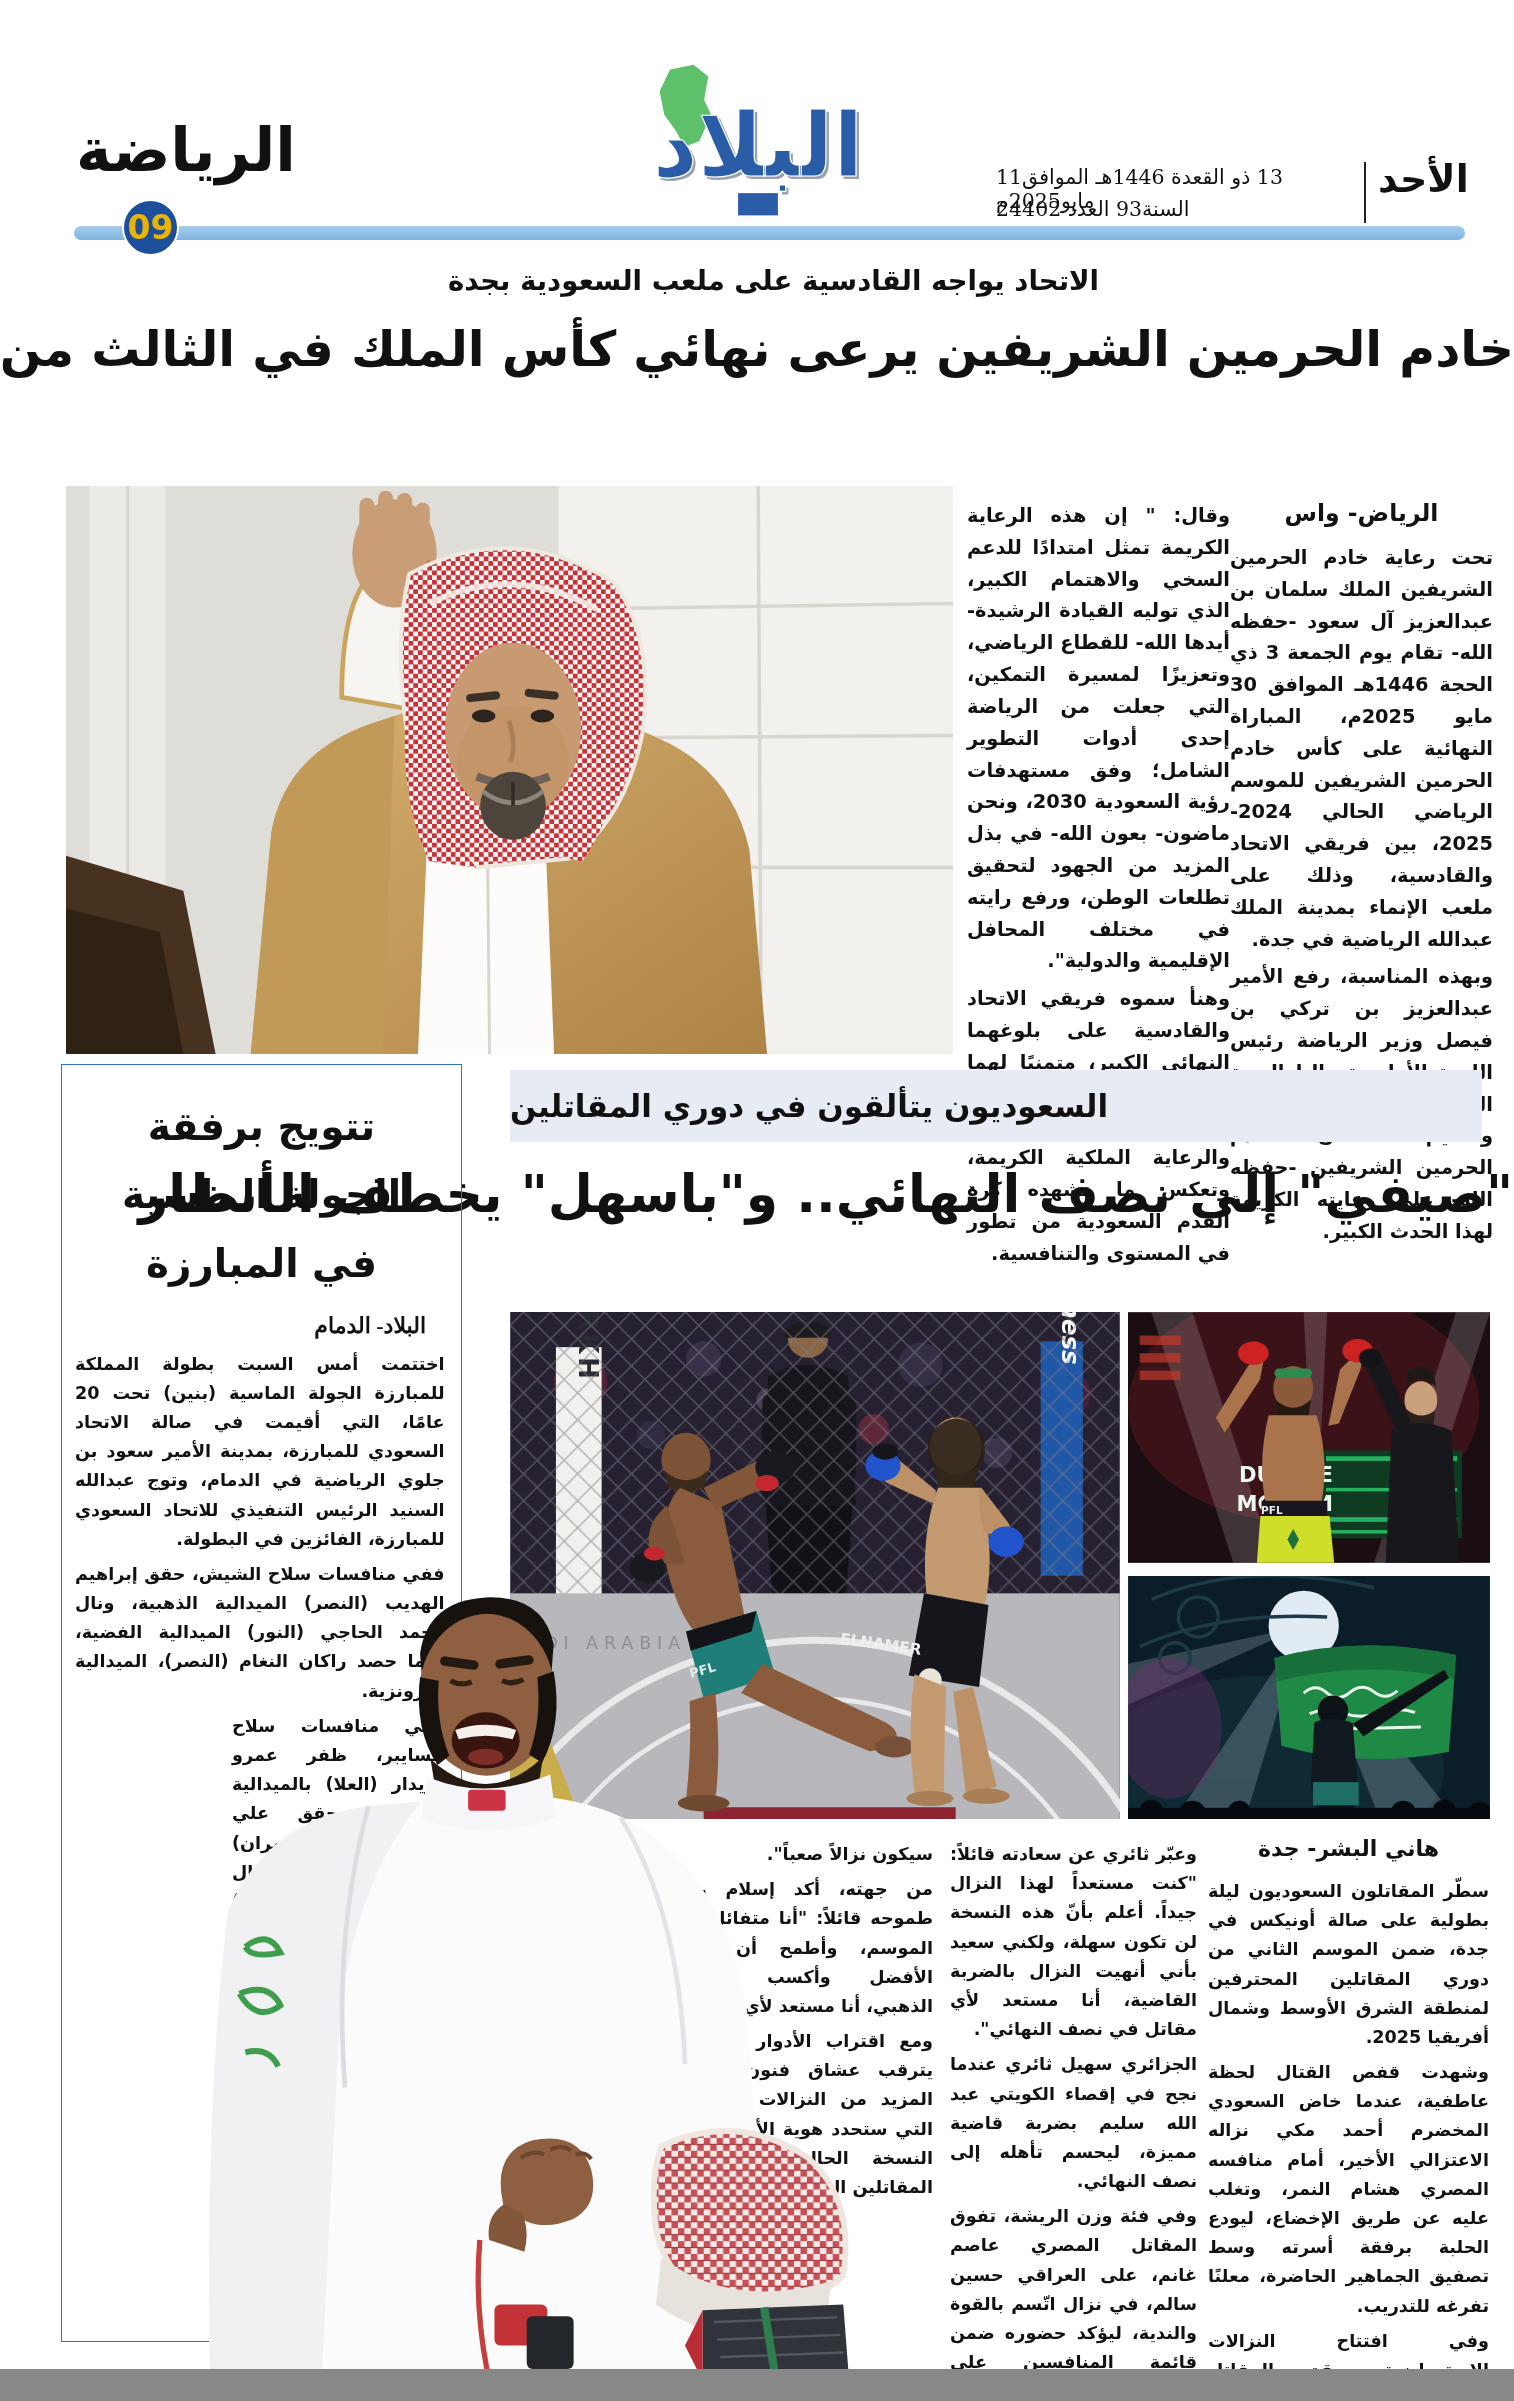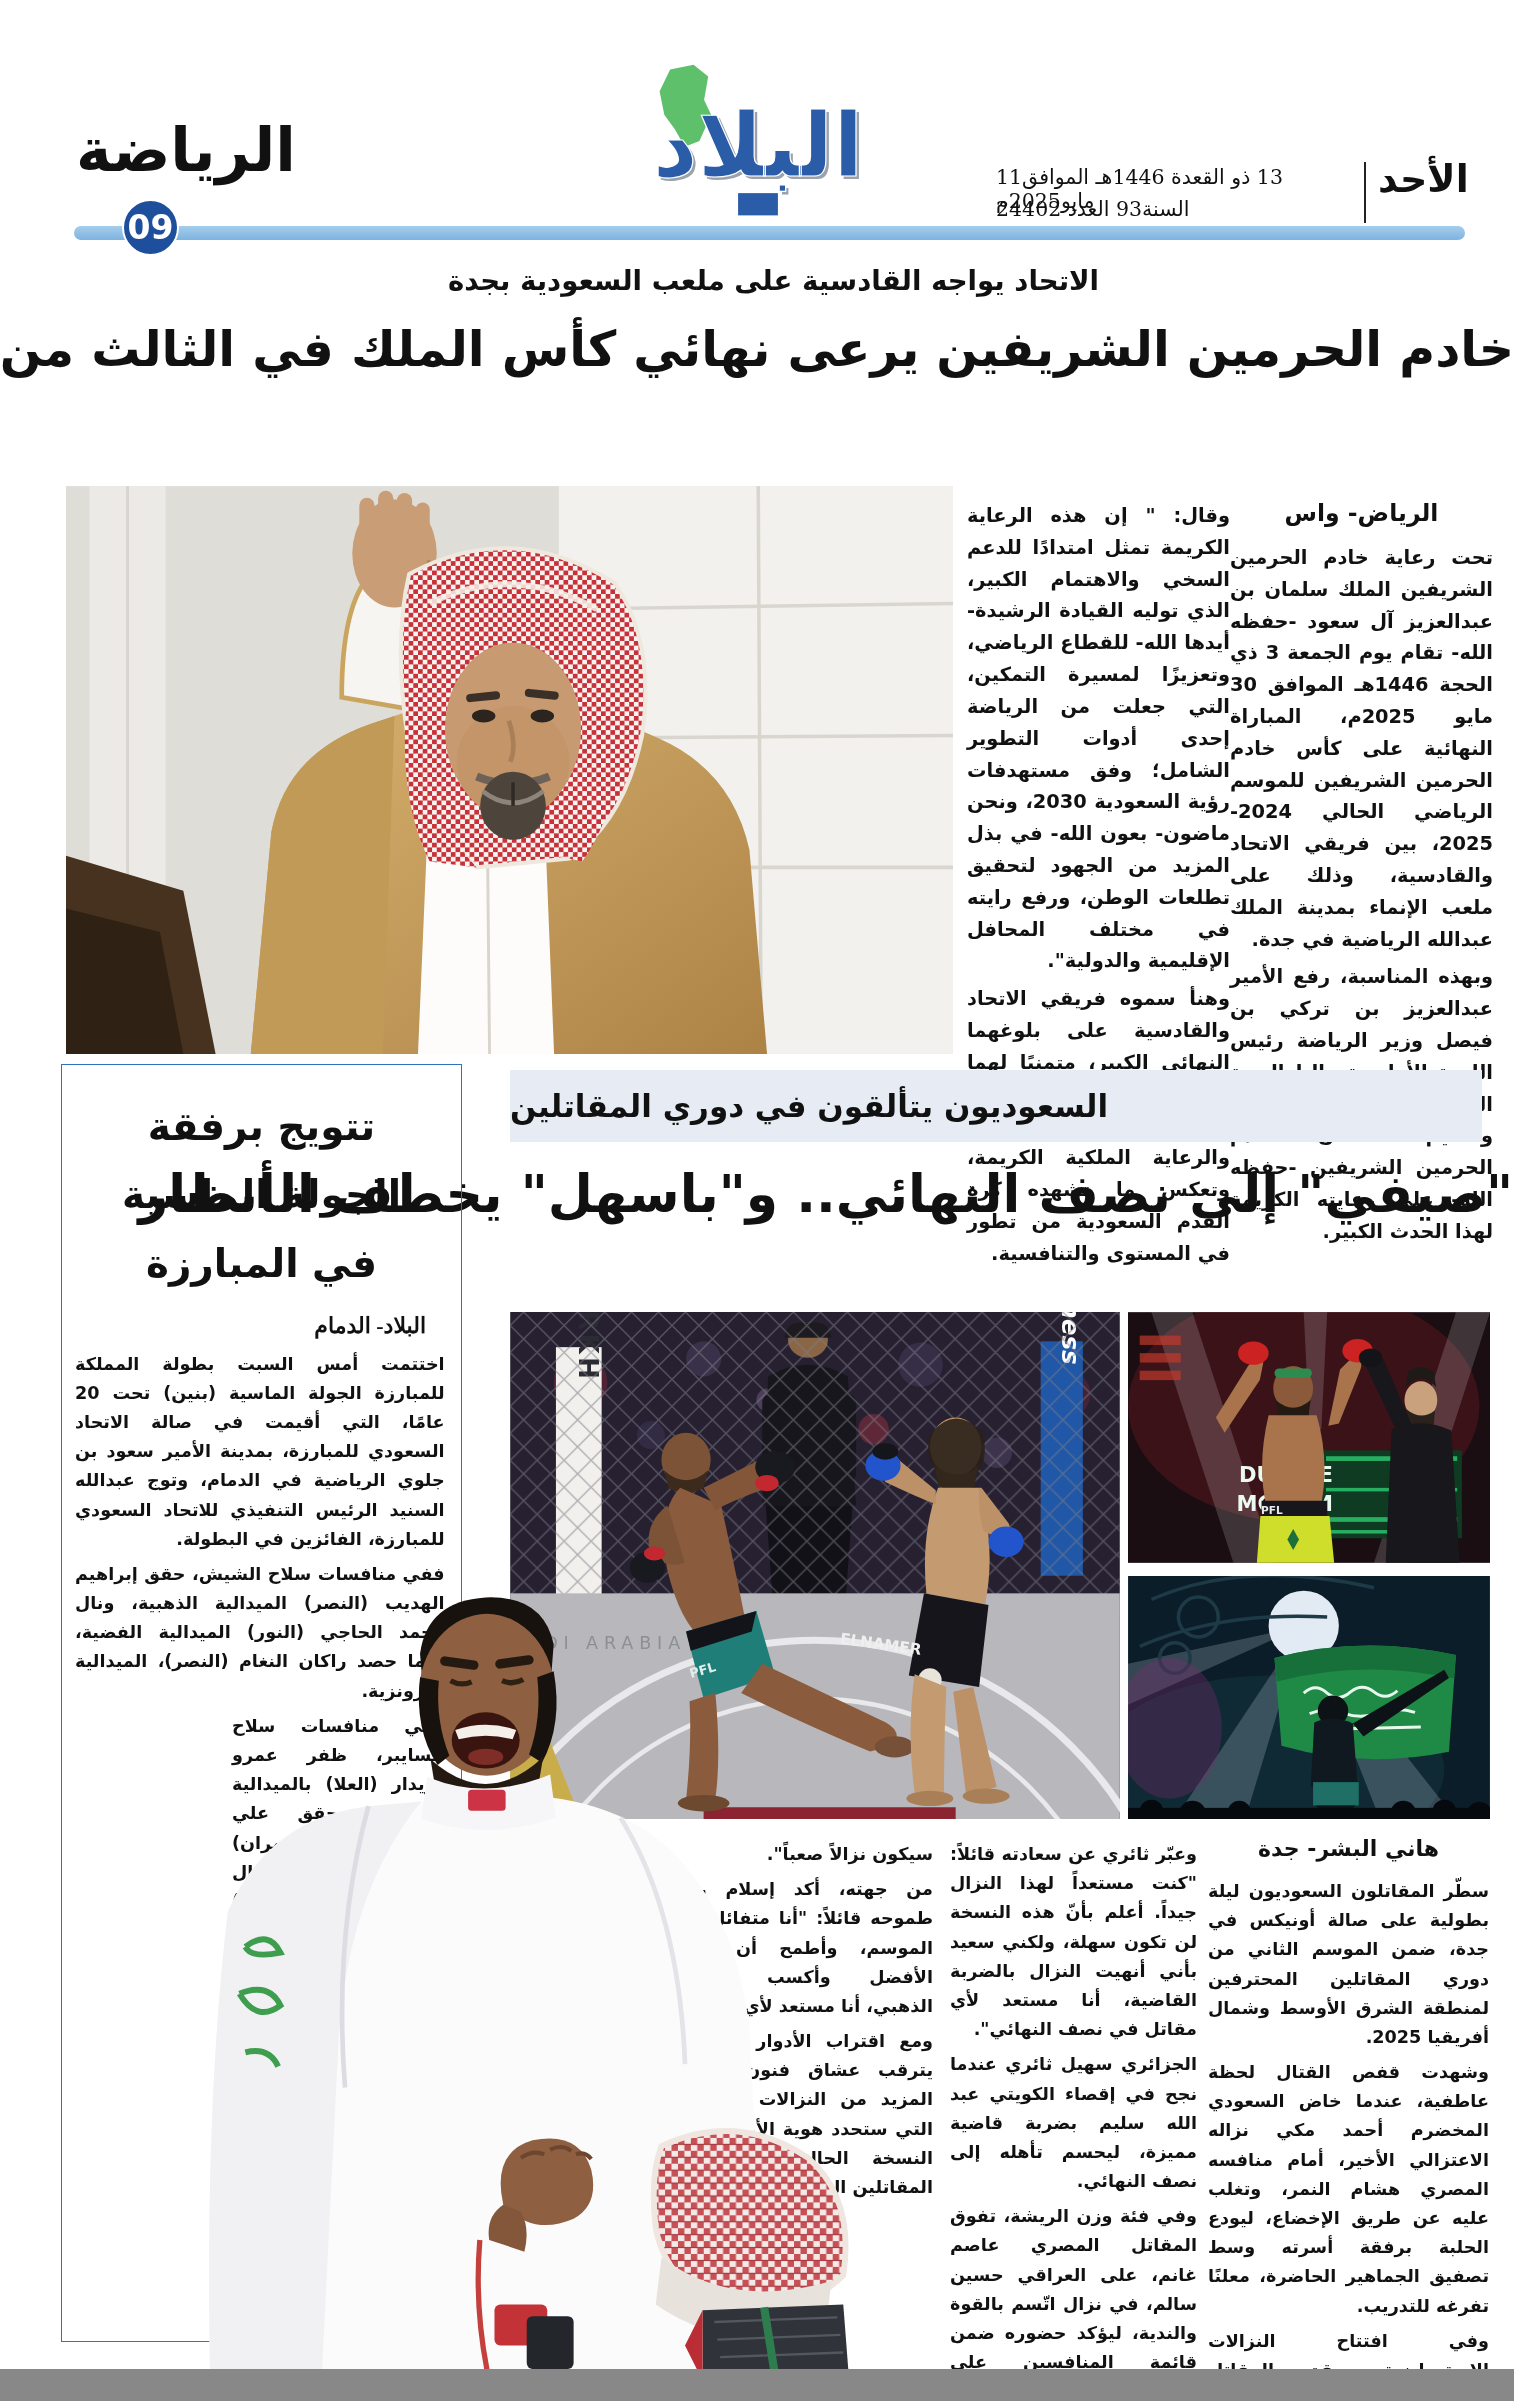--- a/index.html
+++ b/index.html
@@ -2,21 +2,21 @@
 <html lang="ar" dir="rtl" style="font-size:9.4px"><head>
 <meta charset="utf-8">
 <style>
   html,body{margin:0;padding:0;background:#888;}
   .page{position:relative;width:1515px;height:2369px;background:#ffffff;
         font-family:"DejaVu Sans",sans-serif;direction:rtl;overflow:hidden;color:#111;}
   .abs{position:absolute;}
   
   .section-title{left:77px;top:115px;font-size:60px;font-weight:bold;letter-spacing:-1.2px;}
   .page-badge{left:123px;top:199px;width:57px;height:57px;border-radius:50%;
-              background:#1d4f9c;color:#ffffff;display:flex;align-items:center;justify-content:center;
+              background:#1d4f9c;color:#eab308;display:flex;align-items:center;justify-content:center;
               font-size:33px;font-weight:bold;z-index:3;border:2.9px solid #fff;box-sizing:border-box;}
   .header-band{left:75px;top:226px;width:1391px;height:14px;border-radius:7px;
                background:linear-gradient(#a6cdec,#7db3e0);z-index:2;}
   .logo{left:630px;top:59px;width:258px;height:164px;}
   .weekday{left:1379px;top:157px;font-size:38px;font-weight:bold;}
   .header-divider{left:1365px;top:162px;width:2.3px;height:61px;background:#222;}
   .date-line{left:997px;top:165px;width:364px;text-align:left;font-size:20.5px;
              font-family:"DejaVu Serif","DejaVu Sans",serif;}
   .issue-line{left:997px;top:197px;width:364px;text-align:left;font-size:20.5px;
              font-family:"DejaVu Serif","DejaVu Sans",serif;}

